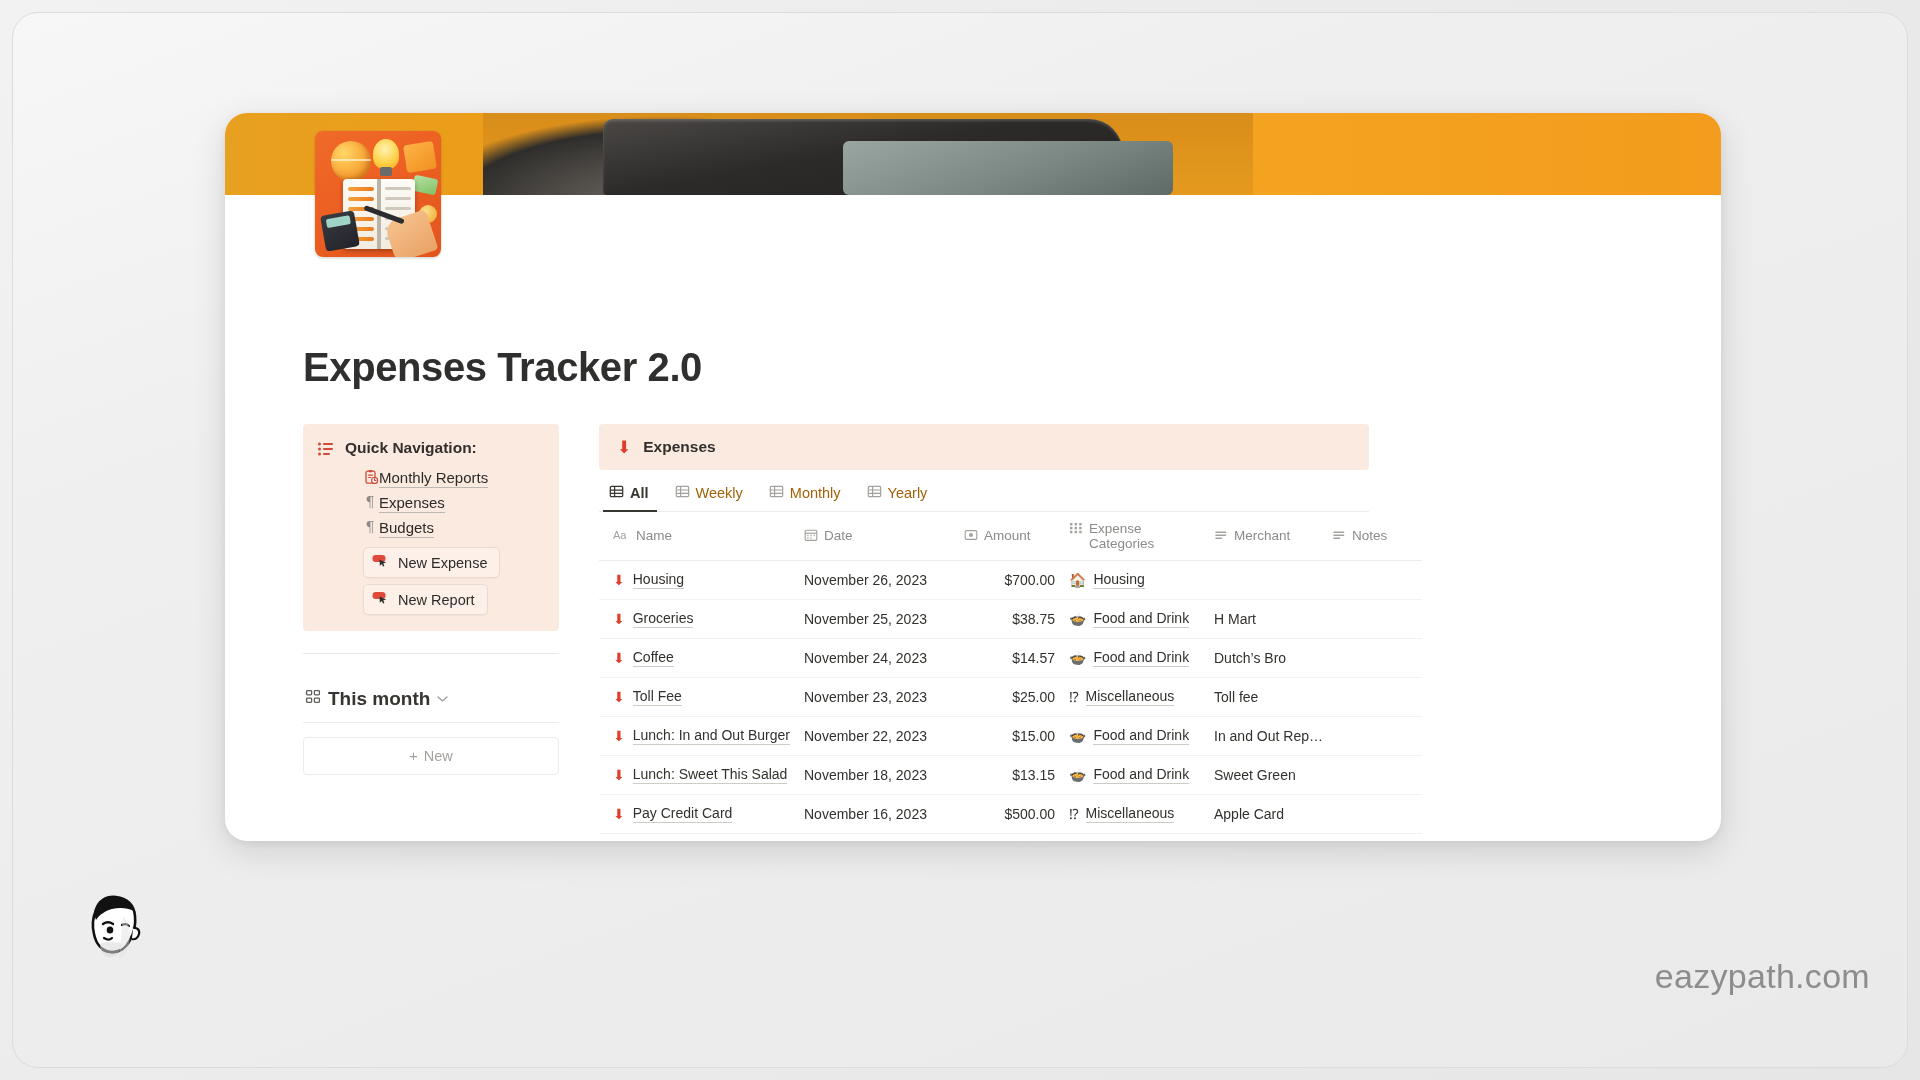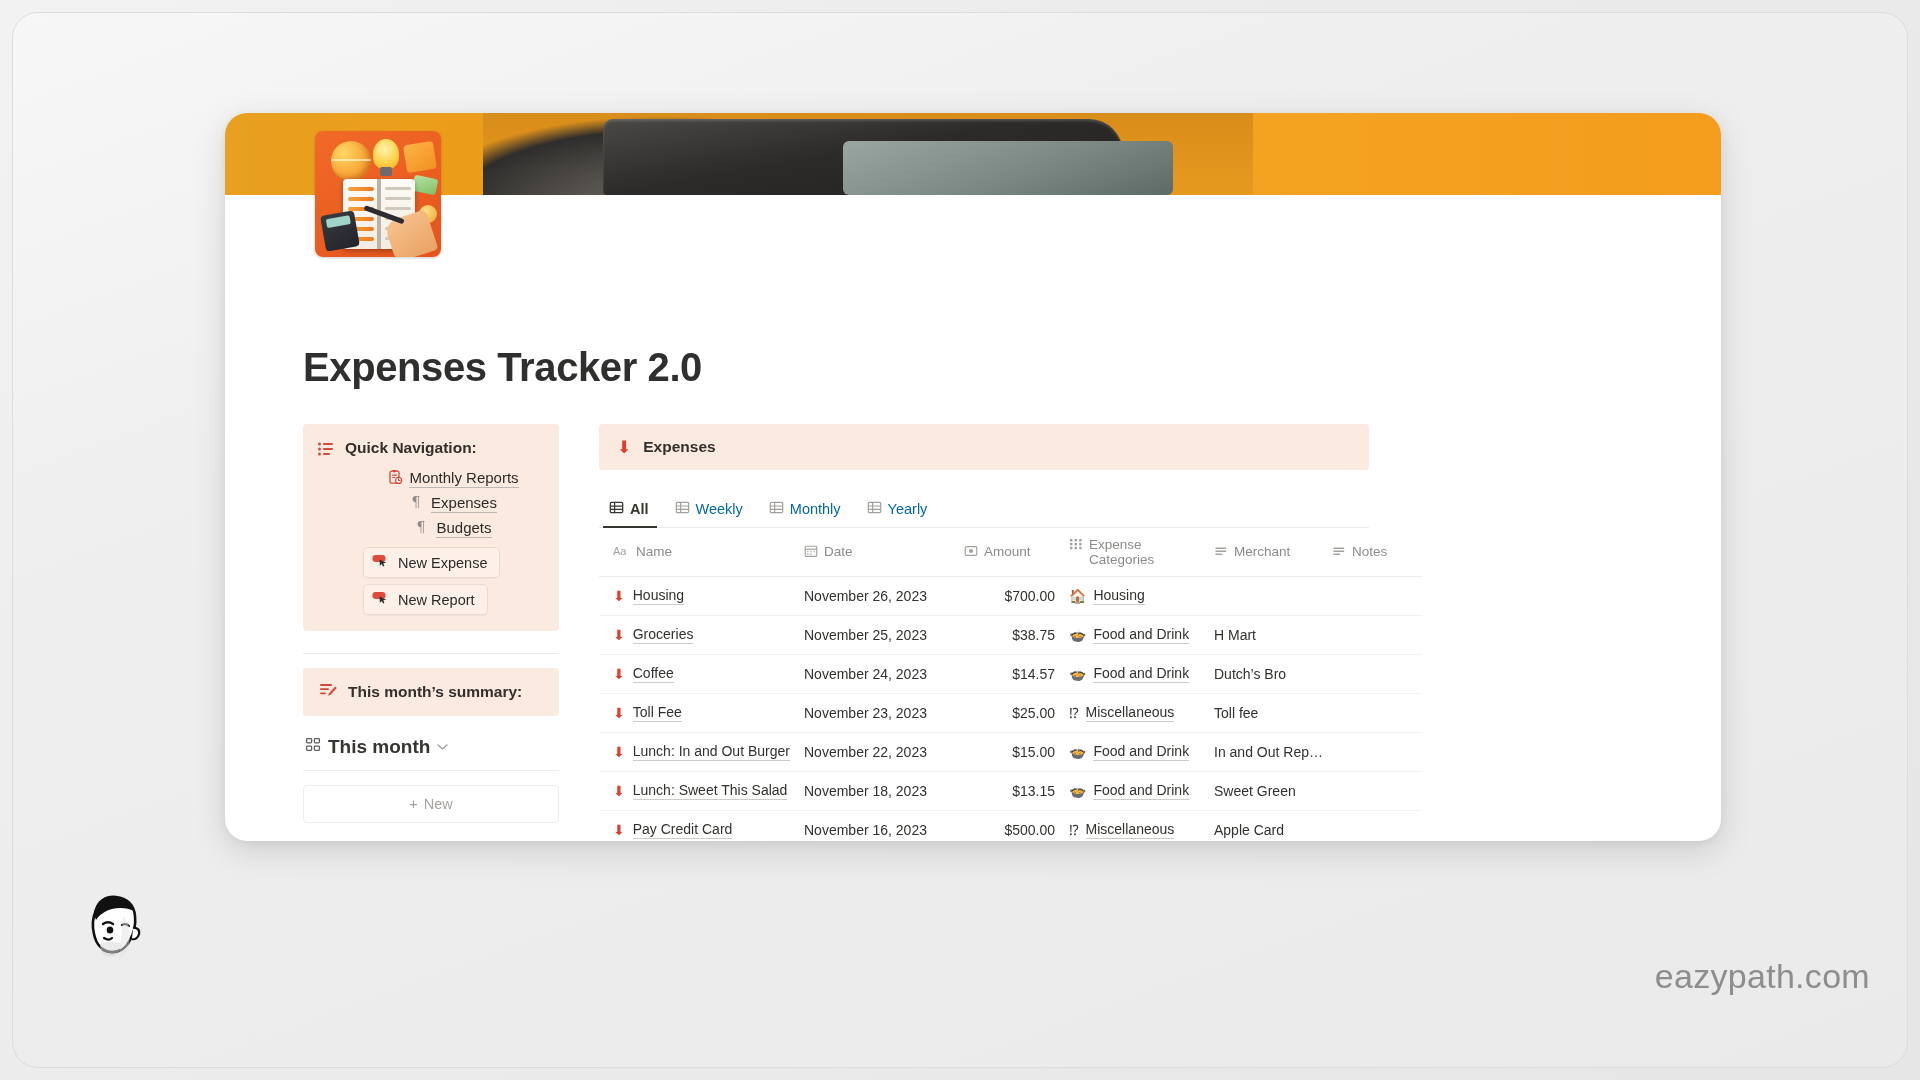--- a/index.html
+++ b/index.html
@@ -185,25 +185,23 @@
   .callout-title {
     font-size: 15.5px;
     font-weight: 700;
     color: #322f2c;
     line-height: 1.3;
   }
   .nav-list { margin-top: 8px; }
   .nav-link {
     display: flex;
     align-items: center;
-    gap: 6px;
     padding: 3px 0 3px 18px;
     font-size: 15px;
     color: #2d2b29;
-    justify-content: center;
   }
   .nav-link .lbl {
     border-bottom: 1px solid #bdb8b2;
     padding-bottom: 1px;
   }
   .nav-btn {
     display: inline-flex;
     align-items: center;
     gap: 8px;
     margin: 6px 0 0 18px;
@@ -255,31 +253,31 @@
     display: flex;
     align-items: center;
     gap: 12px;
   }
   .db-callout-title { font-size: 15.5px; font-weight: 600; color: #31302d; }
 
   .tabs {
     display: flex;
     align-items: center;
     gap: 8px;
-    margin-top: 24px;
+    margin-top: 8px;
     border-bottom: 1px solid #ececeb;
     padding-left: 2px;
   }
   .tab {
     display: flex;
     align-items: center;
     gap: 6px;
     padding: 6px 10px 9px 8px;
     font-size: 14.5px;
-    color: #0369a1;
+    color: #a16207;
     position: relative;
   }
   .tab.active { color: #37352f; font-weight: 700; }
   .tab.active:after {
     content: "";
     position: absolute; left: 2px; right: 2px; bottom: -1px;
     height: 2px; background: #37352f;
   }
 
   table.db { width: 100%; border-collapse: collapse; table-layout: fixed; }
@@ -448,33 +446,20 @@
                   </span>
                   <span>New Report</span>
                 </div>
 
               </div>
             </div>
           </div>
 
           <div class="divider"></div>
 
-          <div class="callout" style="padding:13px 16px;align-items:center">
-            <span class="callout-icon ic" style="margin-top:0">
-              <svg width="19" height="18" viewBox="0 0 19 18">
-                <g fill="#d24b3a">
-                  <rect x="1" y="3" width="12" height="1.9" rx="0.95"></rect>
-                  <rect x="1" y="7.2" width="9" height="1.9" rx="0.95"></rect>
-                  <rect x="1" y="11.4" width="6" height="1.9" rx="0.95"></rect>
-                </g>
-                <path d="M9.8 12.6L16.2 5.6l1.6 1.5-6.4 7.0-2.2 0.6z" fill="#d24b3a"></path>
-              </svg>
-            </span>
-            <div class="callout-title" style="font-weight:700">This month’s summary:</div>
-          </div>
 
           <div class="view-select" style="margin-top:16px">
             <span class="ic">
               <svg width="16" height="16" viewBox="0 0 16 16">
                 <g fill="none" stroke="#5f5e5b" stroke-width="1.3">
                   <rect x="1.6" y="1.6" width="5" height="4.2" rx="0.8"></rect>
                   <rect x="9.4" y="1.6" width="5" height="4.2" rx="0.8"></rect>
                   <rect x="1.6" y="9.2" width="5" height="4.2" rx="0.8"></rect>
                   <rect x="9.4" y="9.2" width="5" height="4.2" rx="0.8"></rect>
                 </g>

